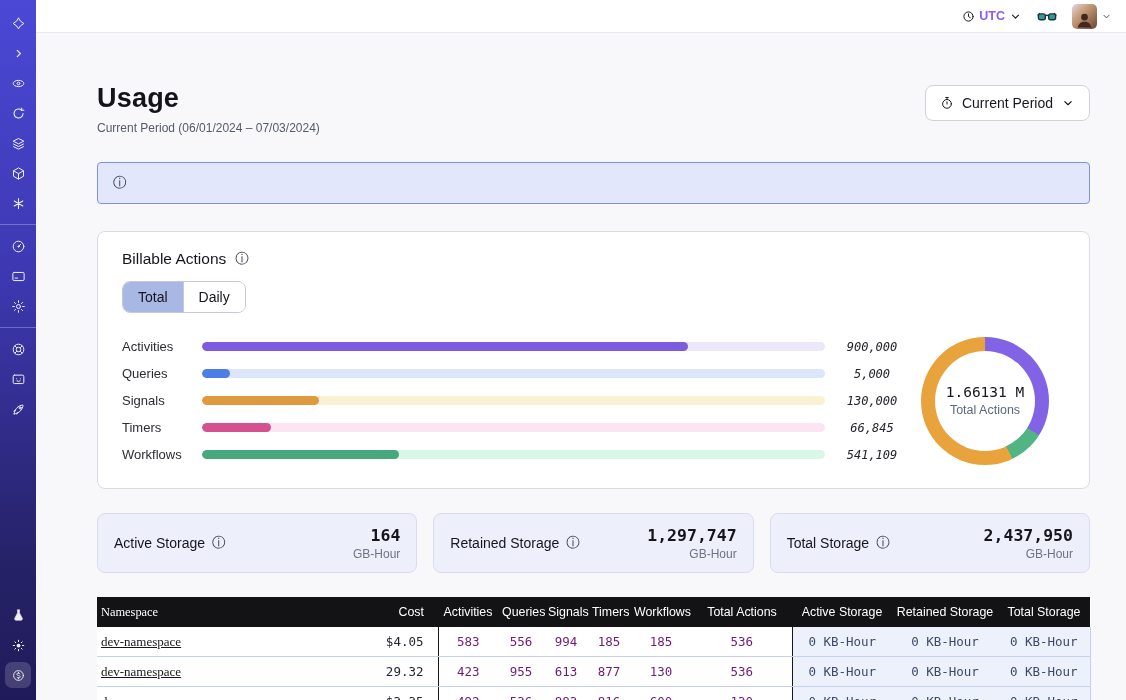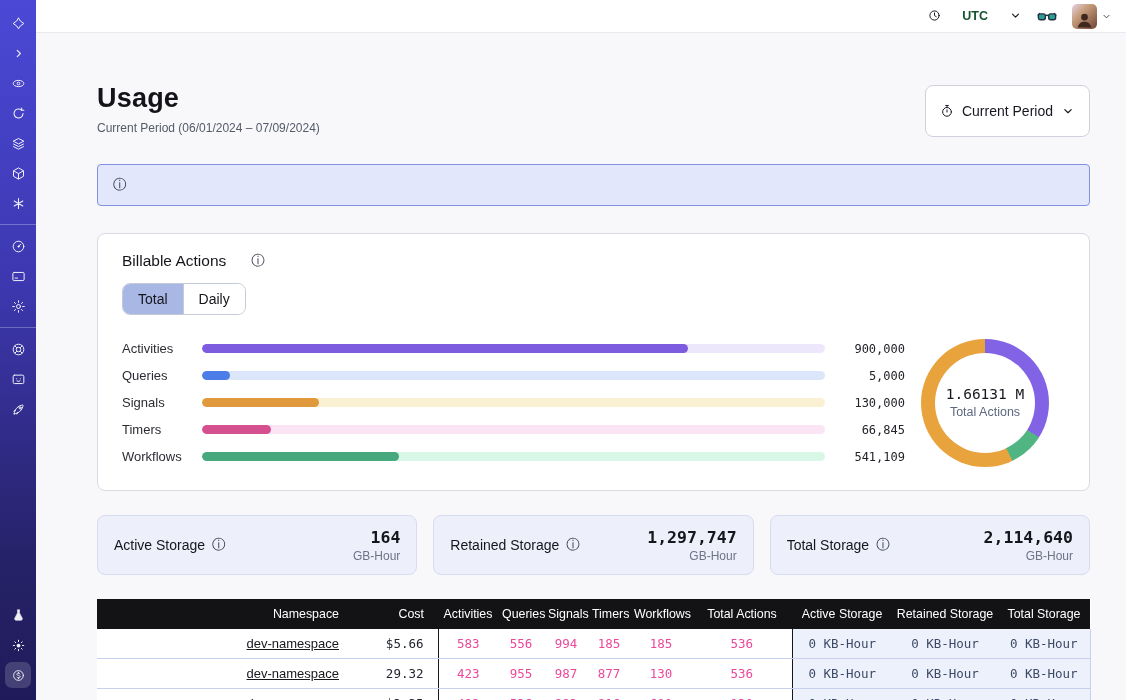--- a/index.html
+++ b/index.html
@@ -15,83 +15,83 @@
     color:#fff;opacity:.92;border-radius:7px;cursor:pointer;flex:0 0 auto;}
   .sb-item.active{background:rgba(255,255,255,.18);}
   .sb-item svg{width:15px;height:15px;}
   .sb-div{width:36px;border-top:1px solid rgba(255,255,255,.28);margin:6px 0;}
   .sb-spacer{flex:1;}
 
   
   .topbar{position:absolute;left:36px;right:0;top:0;height:33px;background:#fff;
     border-bottom:1px solid #e8e8ee;display:flex;align-items:center;justify-content:flex-end;
     padding-right:14px;gap:14px;box-sizing:border-box;z-index:4;}
-  .tz{display:flex;gap:21px;font-size:12.5px;font-weight:600;color:#14532d;cursor:pointer;}
+  .tz{display:flex;align-items:center;gap:4px;font-size:12.5px;font-weight:600;color:#8b5cf6;cursor:pointer;}
   .tz svg{width:13px;height:13px;color:#17171f;}
   .chev{width:11px;height:11px;color:#3c3c46;}
   .glasses{width:22px;height:16px;cursor:pointer;}
   .avatar-wrap{display:flex;align-items:center;gap:4px;cursor:pointer;}
   .avatar{width:25px;height:25px;border-radius:5px;background:linear-gradient(135deg,#e4d4ea 0%,#c9a07e 35%,#6f4535 100%);
     display:flex;align-items:flex-end;justify-content:center;overflow:hidden;}
   .avatar svg{width:19px;height:19px;}
 
   
   .main{position:absolute;left:36px;top:33px;right:0;bottom:0;background:#f8f8fb;
     padding:50px 36px 0 61px;box-sizing:border-box;}
 
   .page-head{display:flex;justify-content:space-between;align-items:flex-start;}
   .page-title{font-size:27px;font-weight:700;color:#131318;letter-spacing:.2px;}
   .page-sub{font-size:12px;color:#565b68;margin-top:7px;}
-  .period-btn{display:flex;align-items:center;gap:8px;height:52px;padding:0 14px;background:#fff;
+  .period-btn{display:flex;align-items:center;gap:8px;height:36px;padding:0 14px;background:#fff;
     border:1px solid #cfd2dd;border-radius:8px;font-size:14px;font-weight:500;color:#17171f;cursor:pointer;margin-top:2px;}
   .period-btn svg{width:14px;height:14px;color:#17171f;}
 
   .banner{margin-top:27px;height:42px;background:#e3e7fc;border:1px solid #8291e4;border-radius:4px;
     display:flex;align-items:center;padding:0 15px;gap:8px;font-size:13px;color:#23263a;box-sizing:border-box;}
   .info-glyph{font-size:13.5px;color:#2c3042;font-style:normal;}
 
   .card{margin-top:27px;background:#fff;border:1px solid #d9dbe4;border-radius:8px;
     padding:18px 24px 20px;box-sizing:border-box;}
-  .card-title{font-size:15.5px;font-weight:500;color:#15151c;display:flex;align-items:center;gap:25px;}
+  .card-title{font-size:15.5px;font-weight:500;color:#15151c;display:flex;align-items:center;gap:9px;}
   .tabs{display:inline-flex;margin-top:13px;border:1px solid #c5cad8;border-radius:8px;overflow:hidden;}
   .tab{padding:7px 15px;font-size:14px;color:#15151c;background:#fff;cursor:pointer;}
   .tab.sel{background:#a9b7e4;font-weight:500;}
   .tab + .tab{border-left:1px solid #c5cad8;}
 
   .chart-wrap{display:flex;align-items:center;margin-top:20px;}
   .bars{flex:1;}
   .bar-row{display:flex;align-items:center;height:27px;}
   .bar-label{width:72px;font-size:13px;color:#2c2c34;flex:0 0 auto;}
   .bar-track{flex:1;height:9px;border-radius:5px;margin:0 14px 0 8px;position:relative;overflow:hidden;}
   .bar-fill{position:absolute;left:0;top:0;bottom:0;border-radius:5px;}
-  .bar-val{width:66px;text-align:right;font-size:12px;color:#23232b;flex:0 0 auto;}
+  .bar-val{width:66px;text-align:center;font-size:12px;color:#23232b;flex:0 0 auto;font-style:italic;}
 
   .donut-box{width:160px;display:flex;justify-content:center;flex:0 0 auto;}
   .donut{width:128px;height:128px;border-radius:50%;position:relative;}
   .donut-hole{position:absolute;inset:14px;background:#fff;border-radius:50%;
     display:flex;flex-direction:column;align-items:center;justify-content:center;gap:3px;}
   .donut-val{font-size:14.5px;color:#17171f;}
   .donut-lab{font-size:12.5px;color:#5c6880;}
 
   .storage-row{display:flex;gap:16px;margin-top:24px;}
   .storage-card{flex:1;height:60px;background:#edeffa;border:1px solid #d8dcf0;border-radius:8px;
     display:flex;align-items:center;justify-content:space-between;padding:0 16px;box-sizing:border-box;}
   .storage-label{font-size:14px;color:#15151c;display:flex;align-items:center;gap:7px;}
   .storage-nums{text-align:right;}
   .storage-val{font-size:16.5px;font-weight:700;color:#15151c;}
   .storage-unit{font-size:12px;color:#6d7387;margin-top:2px;}
 
   
   table{width:100%;margin-top:24px;border-collapse:collapse;table-layout:fixed;background:#fff;}
   th{background:#131316;color:#fff;font-size:12.4px;font-weight:500;height:30px;padding:0 4px;white-space:nowrap;}
   td{height:29px;border-bottom:1px solid #c7d0ee;font-size:12.5px;padding:0 4px;white-space:nowrap;background:#fff;}
-  .al{text-align:right;}
+  .al{text-align:left;font-family:Liberation Serif, serif;}
   .ar{text-align:right;padding-right:14px;}
   .ac{text-align:center;}
-  td.num{color:#ec4899;}
+  td.num{color:#701a75;}
   td.cost{color:#23262e;}
   .ns-link{color:#17171c;text-decoration:underline;cursor:pointer;font-size:13px;}
   td.dark-l{border-left:1px solid #17171c;}
   td.stor{background:#edf1fc;color:#3d4a66;}
   td.stor-last{border-right:1px solid #c7d0ee;}
 </style>
 </head>
 <body>
 
 <div class="sidebar">
@@ -226,21 +226,21 @@
         <path d="M6.5 9.5l5.5 5.5 5.5-5.5"></path>
       </svg>
   </div>
 </div>
 
 <div class="main">
 
   <div class="page-head">
     <div>
       <div class="page-title">Usage</div>
-      <div class="page-sub">Current Period (06/01/2024 – 07/09/2024)</div>
+      <div class="page-sub">Current Period (06/01/2024 – 07/03/2024)</div>
     </div>
     <button class="period-btn">
       <svg viewBox="0 0 24 24" fill="none" stroke="currentColor" stroke-width="1.7" stroke-linecap="round">
           <circle cx="12" cy="13.5" r="7.5"></circle>
           <path d="M12 10v3.8M9.8 2.5h4.4M12 2.5V6"></path>
         </svg>
       <span>Current Period</span>
       <svg class="chev" viewBox="0 0 24 24" fill="none" stroke="currentColor" stroke-width="2" stroke-linecap="round" stroke-linejoin="round">
           <path d="M6.5 9.5l5.5 5.5 5.5-5.5"></path>
         </svg>
@@ -330,21 +330,21 @@
         <div class="storage-val mono">1,297,747</div>
         <div class="storage-unit">GB-Hour</div>
       </div>
     </div>
     <div class="storage-card">
       <div class="storage-label">
         <span>Total Storage</span>
         <span class="info-glyph">ⓘ</span>
       </div>
       <div class="storage-nums">
-        <div class="storage-val mono">2,114,640</div>
+        <div class="storage-val mono">2,437,950</div>
         <div class="storage-unit">GB-Hour</div>
       </div>
     </div>
   </div>
 
   <table>
     <colgroup>
       <col style="width:246px">
         <col style="width:95px">
         <col style="width:60px">
@@ -368,37 +368,37 @@
         <th class="ac">Workflows</th>
         <th class="ac">Total Actions</th>
         <th class="ac">Active Storage</th>
         <th class="ac">Retained Storage</th>
         <th class="ac">Total Storage</th>
       </tr>
     </thead>
     <tbody>
       <tr>
         <td class="al"><span class="ns-link">dev-namespace</span></td>
-        <td class="ar mono cost">$5.66</td>
+        <td class="ar mono cost">$4.05</td>
         <td class="ac mono num dark-l">583</td>
         <td class="ac mono num">556</td>
         <td class="ac mono num">994</td>
         <td class="ac mono num">185</td>
         <td class="ac mono num">185</td>
         <td class="ac mono num">536</td>
         <td class="ac mono stor dark-l">0 KB-Hour</td>
         <td class="ac mono stor">0 KB-Hour</td>
         <td class="ac mono stor stor-last">0 KB-Hour</td>
       </tr>
       <tr>
         <td class="al"><span class="ns-link">dev-namespace</span></td>
         <td class="ar mono cost">29.32</td>
         <td class="ac mono num dark-l">423</td>
         <td class="ac mono num">955</td>
-        <td class="ac mono num">987</td>
+        <td class="ac mono num">613</td>
         <td class="ac mono num">877</td>
         <td class="ac mono num">130</td>
         <td class="ac mono num">536</td>
         <td class="ac mono stor dark-l">0 KB-Hour</td>
         <td class="ac mono stor">0 KB-Hour</td>
         <td class="ac mono stor stor-last">0 KB-Hour</td>
       </tr>
       <tr>
         <td class="al"><span class="ns-link">dev-namespace</span></td>
         <td class="ar mono cost">$3.35</td>

